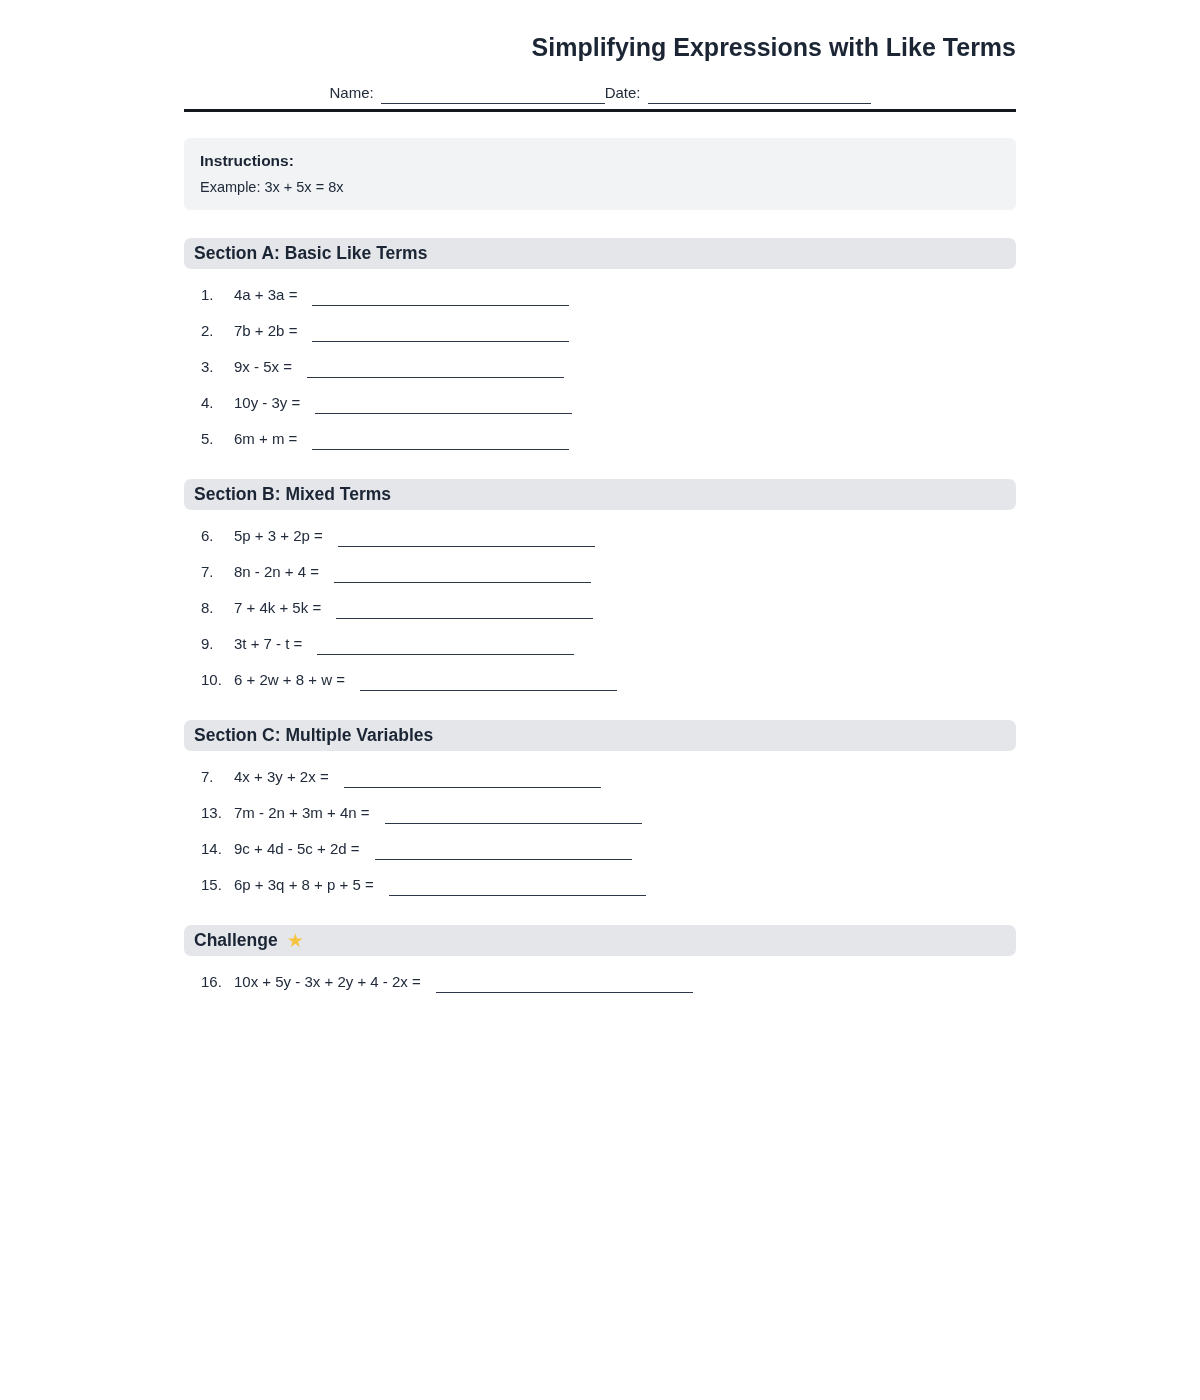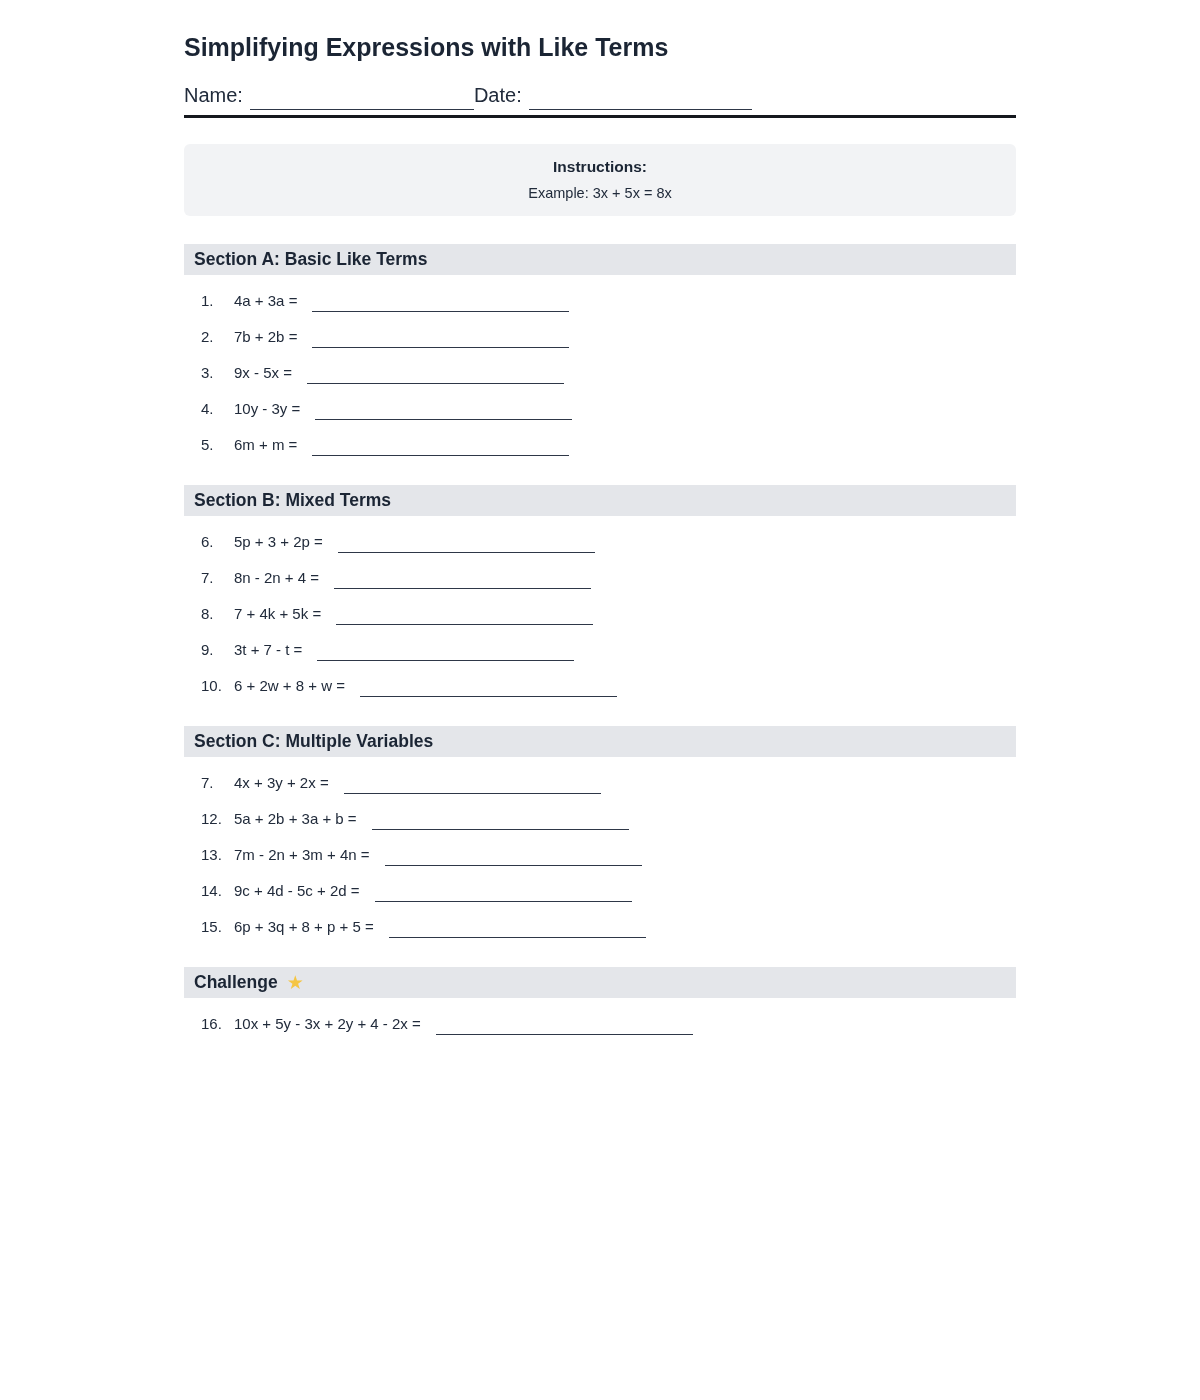--- a/index.html
+++ b/index.html
@@ -12,50 +12,49 @@
   }
   .sheet {
     width: 832px;
     margin: 0 auto;
     padding-top: 33px;
   }
   .title {
     font-size: 25px;
     line-height: 1.15;
     font-weight: bold;
-    text-align: left;
+    text-align: right;
     margin: 0;
     color: var(--heading, #1b2534);
   }
   .header-row {
     display: flex;
-    justify-content: flex-start;
+    justify-content: center;
     align-items: flex-end;
     margin-top: 22px;
     padding-bottom: 8px;
     border-bottom: 3px solid var(--rule, #15181e);
-    font-size: 20px;
+    font-size: 15px;
   }
   .field { display: flex; align-items: flex-end; }
   .write-line {
     display: inline-block;
     height: 15px;
     border-bottom: 1.5px solid var(--line, #2e3747);
     transform: translateY(3px);
     margin-left: 7px;
   }
   .name-line { width: 224px; }
   .date-line { width: 223px; }
 
   .instructions {
     margin-top: 26px;
     background: var(--box_bg, #f2f3f5);
     border-radius: 6px;
     padding: 14px 16px 15px;
-    text-align: center;
   }
   .instructions .ins-heading {
     font-size: 15.5px;
     font-weight: bold;
     margin: 0 0 9px 0;
     color: var(--heading, #1b2534);
   }
   .instructions .ins-body {
     font-size: 14.5px;
     margin: 0;
@@ -69,20 +68,21 @@
   .section.first { margin-top: 28px; }
   .section-header {
     background: var(--header_bg, #e4e6ea);
     height: 31px;
     display: flex;
     align-items: center;
     padding: 0 10px;
     font-size: 17.5px;
     font-weight: bold;
     color: var(--heading, #1b2534);
+    border-radius: 7px;
   }
   .star {
     margin-left: 9px;
     font-size: 19px;
     color: var(--star, #f5c542);
     font-weight: normal;
     line-height: 1;
   }
   .items { margin-top: 8px; }
   .item {
@@ -199,25 +199,20 @@
     <div class="section-header">
       <span>Section C: Multiple Variables</span>
     </div>
     <div class="items">
       <div class="item">
         <span class="item-number">7.</span>
         <span class="item-expr">4x + 3y + 2x =</span>
         <span class="answer-line"></span>
       </div>
       <div class="item">
-        <span class="item-number">12.</span>
-        <span class="item-expr">5a + 2b + 3a + b =</span>
-        <span class="answer-line"></span>
-      </div>
-      <div class="item">
         <span class="item-number">13.</span>
         <span class="item-expr">7m - 2n + 3m + 4n =</span>
         <span class="answer-line"></span>
       </div>
       <div class="item">
         <span class="item-number">14.</span>
         <span class="item-expr">9c + 4d - 5c + 2d =</span>
         <span class="answer-line"></span>
       </div>
       <div class="item">

